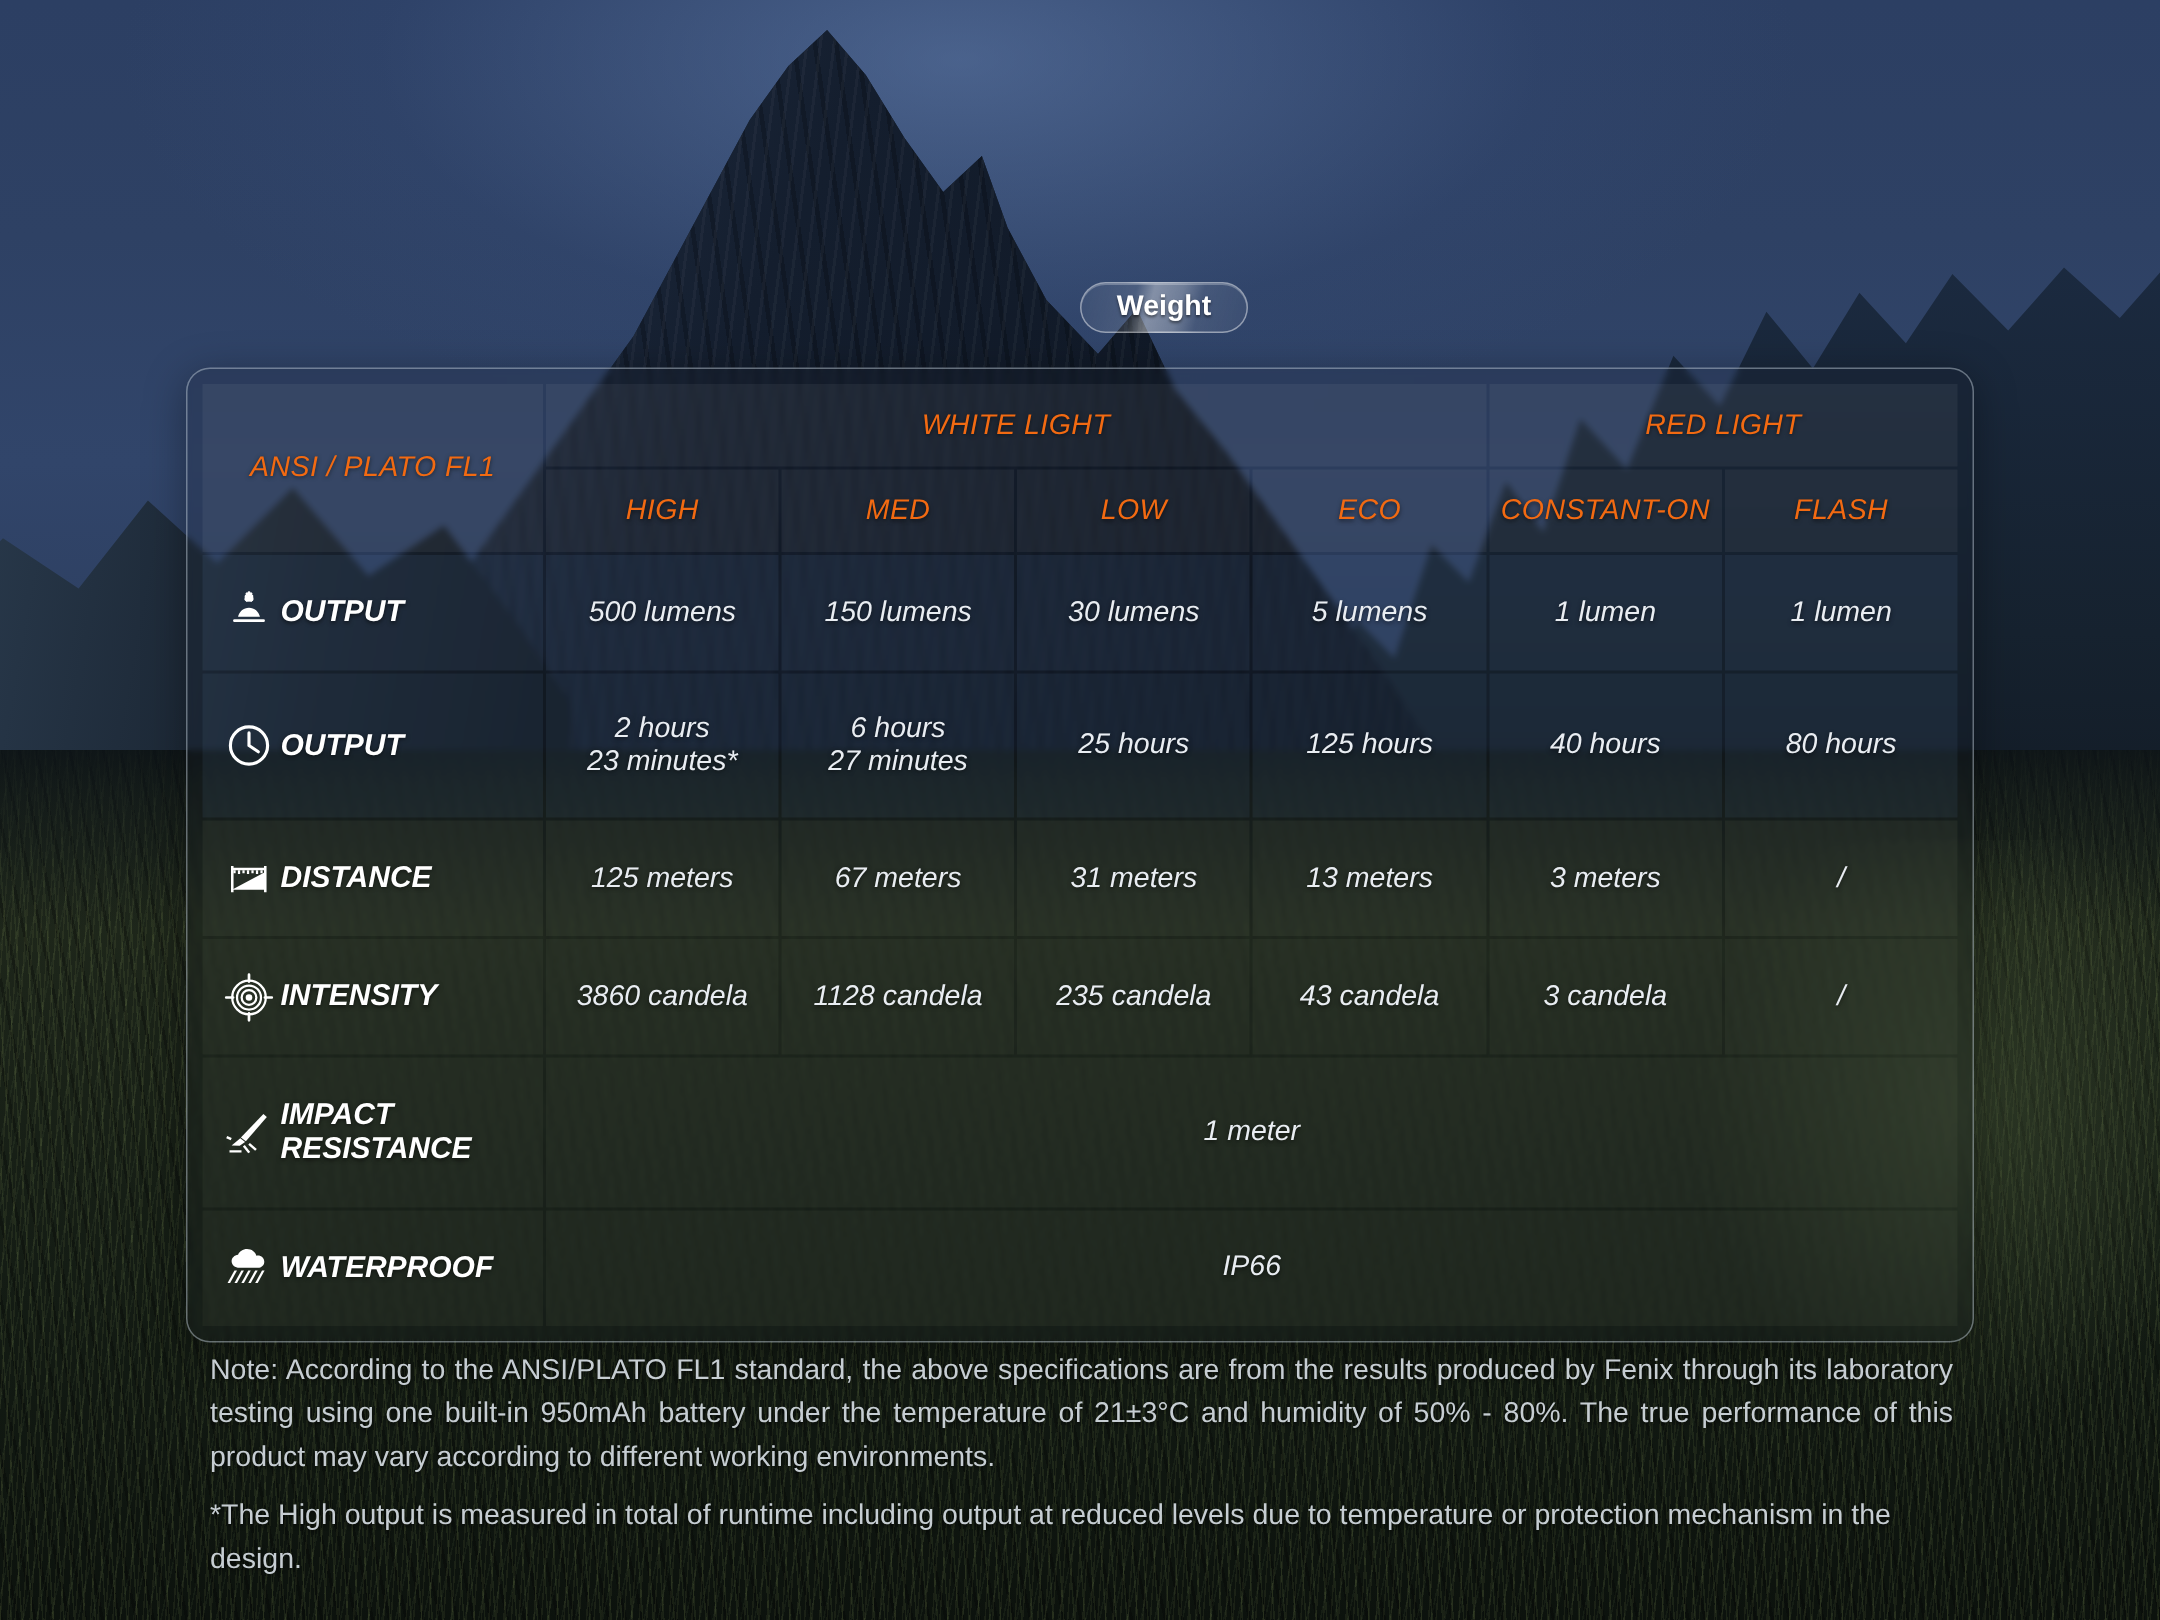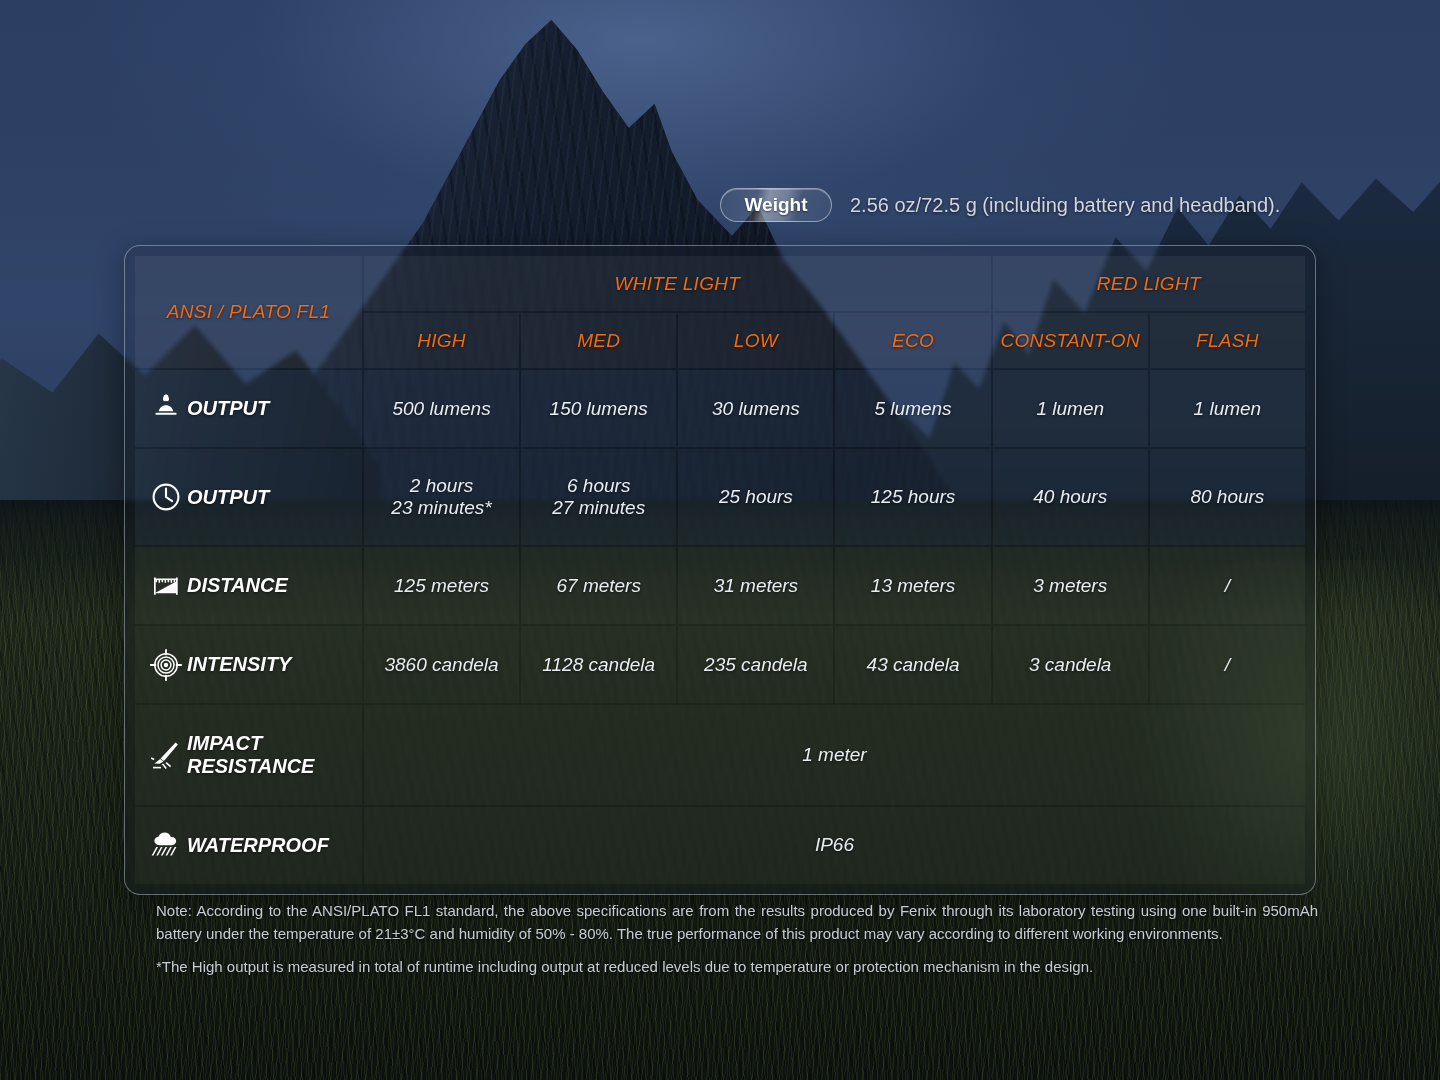--- a/index.html
+++ b/index.html
@@ -257,24 +257,24 @@
 
   
   tr.r-blue  td { background: rgba(120,160,210,0.10); }
   tr.r-blue2 td { background: rgba(120,160,210,0.085); }
   tr.r-mix   td { background: rgba(150,160,130,0.085); }
   tr.r-olive td { background: rgba(150,160,120,0.075); }
 
   
   .notes {
     position: absolute;
-    left: 156px; top: 900px;
+    left: 140px; top: 900px;
     width: 1162px;
     color: #c6cdd2;
-    font-size: 15px;
+    font-size: 19px;
     line-height: 1.52;
     text-align: justify;
     text-shadow: 0 1px 3px rgba(0,0,0,0.75);
   }
   .notes p + p { margin-top: 10px; }
   .notes p.last { text-align: left; }
 </style>
 </head>
 <body>
 
@@ -293,21 +293,20 @@
 </div>
 
 <div class="page">
 
 
   <div class="specstrip">
 
 
     <div class="spec spec-weight">
       <div class="pill pill-weight">Weight</div>
-      <div class="spec-value">2.56 oz/72.5 g (including battery and headband).</div>
     </div>
 
   </div>
 
   <div class="panel">
     <table class="spec-table">
       <colgroup>
         <col style="width:19.6%">
         <col style="width:13.4%">
           <col style="width:13.4%">

